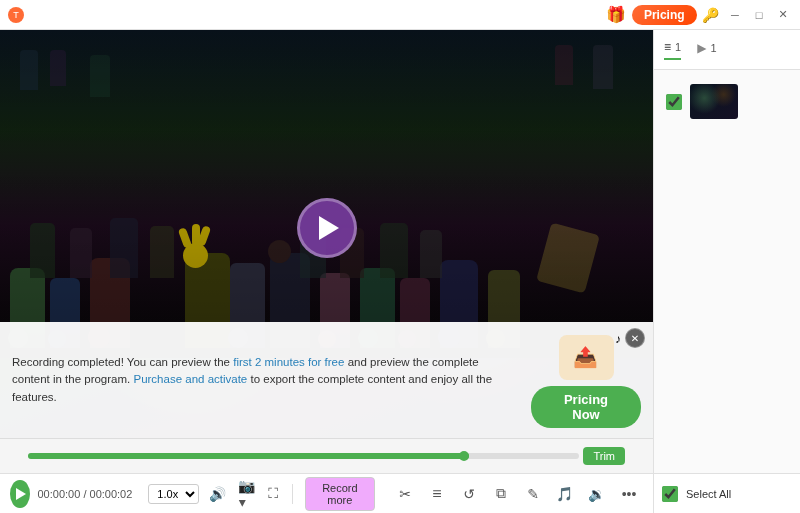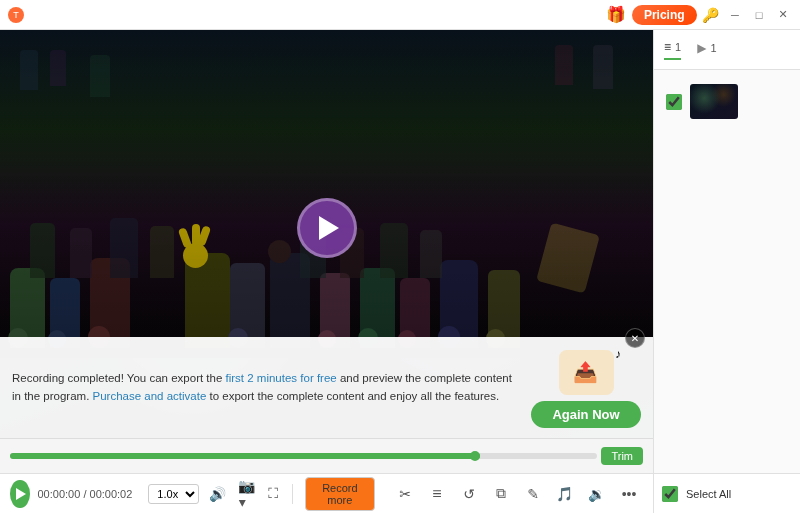--- a/index.html
+++ b/index.html
@@ -180,21 +180,21 @@
       width: 110px;
     }
 
     
     .controls-bar {
       height: 35px;
       background: #f5f5f5;
       border-top: 1px solid #ddd;
       display: flex;
       align-items: center;
-      padding: 0 10px;
+      padding: 0 28px;
       gap: 4px;
     }
     .progress-area {
       flex: 1;
       display: flex;
       align-items: center;
       gap: 8px;
     }
     .progress-track {
       flex: 1;
@@ -271,21 +271,21 @@
       cursor: pointer;
     }
     .toolbar-icon {
       font-size: 14px;
       color: #555;
       cursor: pointer;
       padding: 2px;
       display: flex; align-items: center; justify-content: center;
     }
     .record-more-btn {
-      background: #f97316;
+      background: #f0abfc;
       border: 1px solid #ccc;
       border-radius: 4px;
       padding: 4px 12px;
       font-size: 11px;
       cursor: pointer;
       color: #333;
     }
     .record-again-btn {
       background: white;
       border: 1px solid #ccc;
@@ -487,34 +487,34 @@
 
         <div style="position:absolute;top:0;left:0;right:0;bottom:0;background:linear-gradient(180deg,rgba(0,0,0,0.2) 0%,transparent 40%,rgba(0,0,0,0.3) 100%);"></div>
       </div>
 
       <div class="play-overlay"></div>
 
       <div class="overlay-close">✕</div>
 
       <div class="notification-bar">
         <div class="notification-text">
-          <span>Recording completed! You can export the </span>
+          <span>Recording completed! You can preview the </span>
           <a href="#">first 2 minutes for free</a>
           <span> and preview the complete content in the program. </span>
           <a href="#">Purchase and activate</a>
           <span> to export the complete content and enjoy all the features.</span>
         </div>
         <div class="export-btn-container">
           <div class="export-icon-area">
             <div class="export-icon-bg">
               <span style="font-size:20px;">📤</span>
             </div>
             <span style="position:absolute;top:0;right:0;font-size:12px;">♪</span>
           </div>
-          <button class="export-now-btn">Again Now</button>
+          <button class="export-now-btn">Pricing Now</button>
         </div>
       </div>
     </div>
 
     <div class="controls-bar">
       <div class="progress-area">
         <div class="progress-track">
           <div class="progress-fill"></div>
           <div class="progress-thumb"></div>
         </div>

